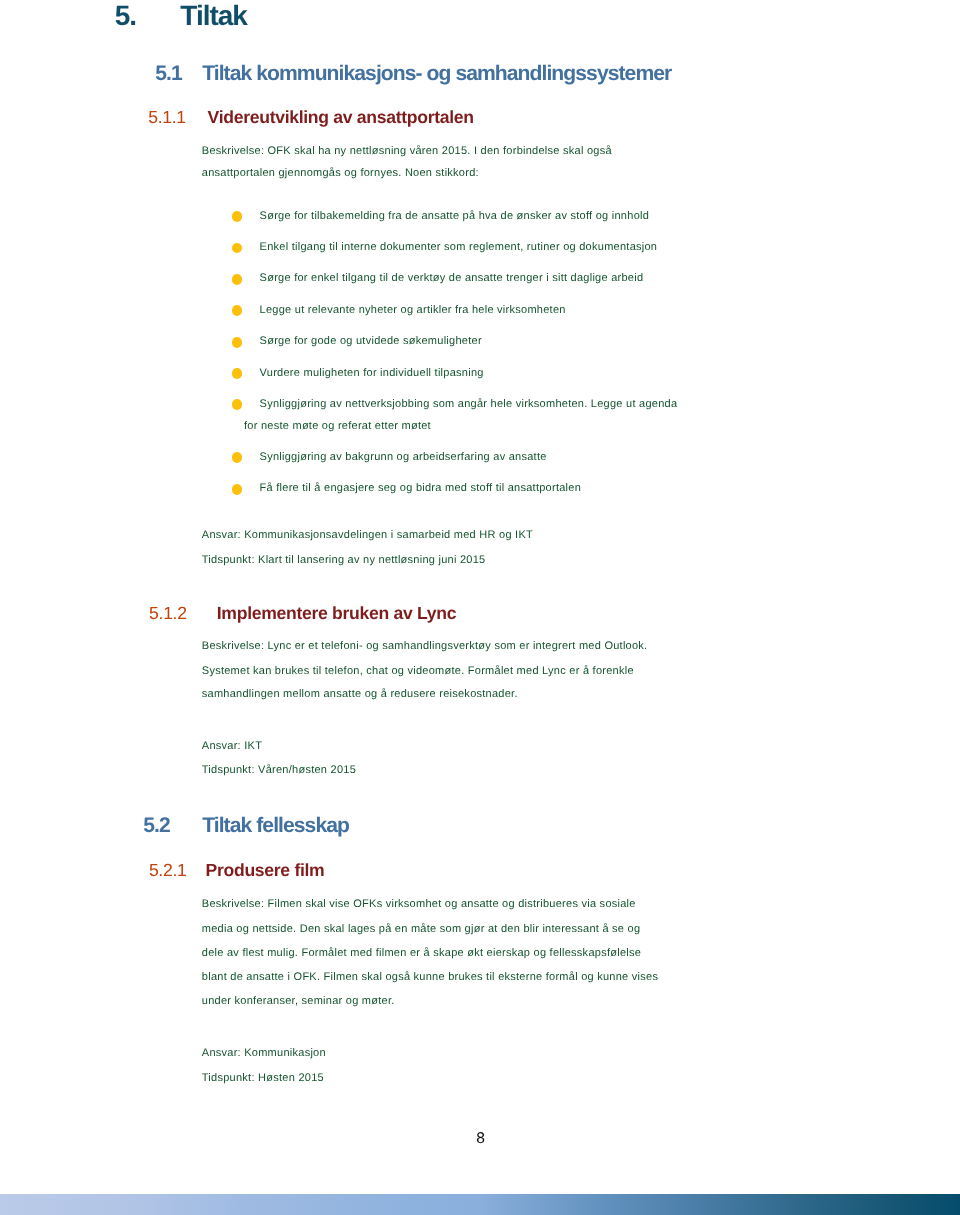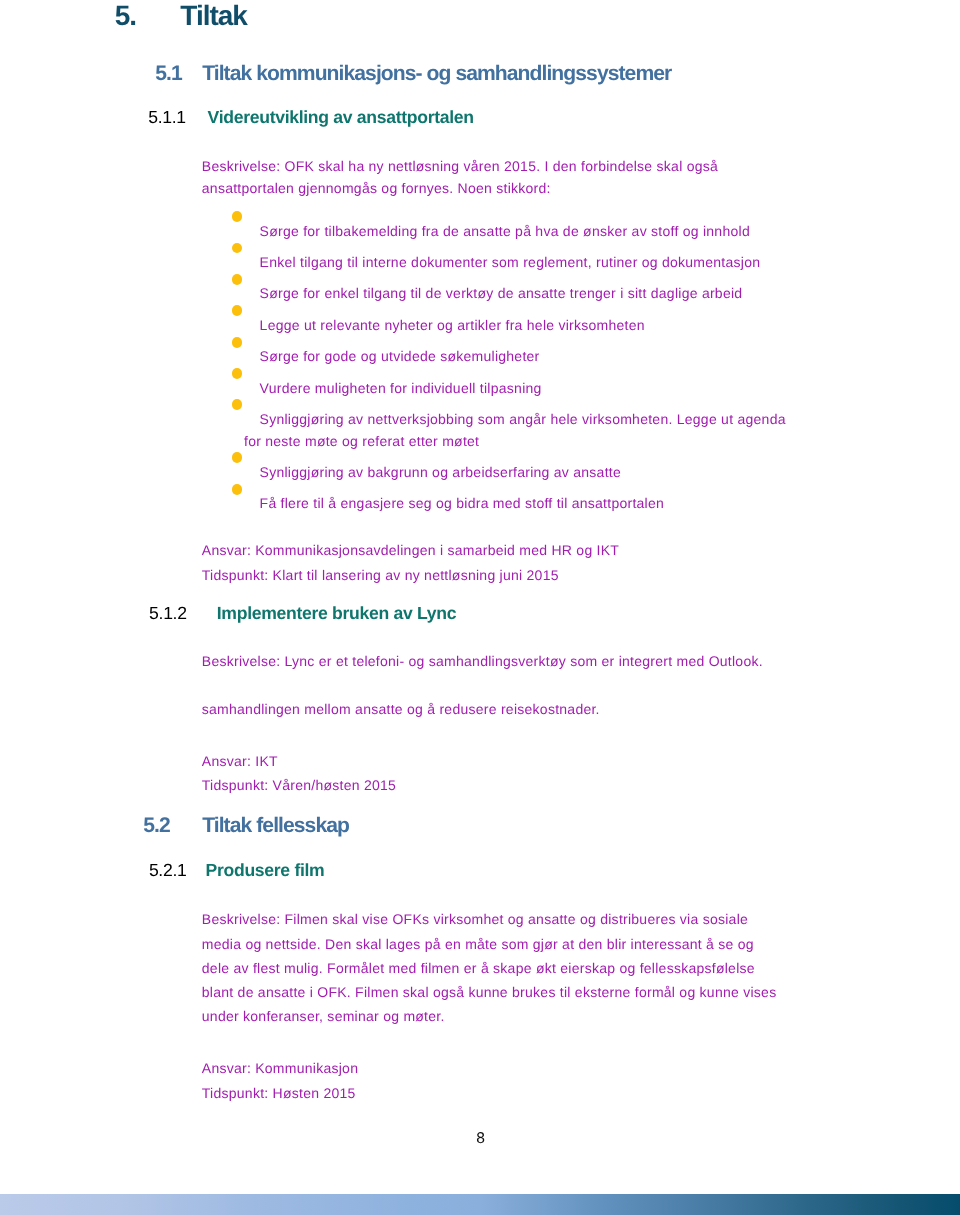--- a/index.html
+++ b/index.html
@@ -15,24 +15,24 @@
     filter:opacity(100%);}
 
   .ln{position:absolute;white-space:pre;line-height:1;}
   .grp{position:absolute;left:0;top:0;width:960px;height:1215px;}
 
   
   .h1n,.h1t{font-size:28px;font-weight:bold;color:#104D69;letter-spacing:-1px;}
   
   .h2n,.h2t{font-size:21.1px;font-weight:bold;color:#42709F;letter-spacing:-0.93px;}
   
-  .h3t{font-size:17.6px;font-weight:bold;color:#0f766e;letter-spacing:-0.31px;}
-  .h3n{font-size:17.6px;font-weight:normal;color:#000000;letter-spacing:-0.31px;}
+  .h3t{font-size:17.6px;font-weight:bold;color:#7f1d1d;letter-spacing:-0.31px;}
+  .h3n{font-size:17.6px;font-weight:normal;color:#c2410c;letter-spacing:-0.31px;}
   
-  .bd{font-size:14px;color:#a21caf;letter-spacing:0.26px;margin-top:13px;}
+  .bd{font-size:11px;color:#14532d;letter-spacing:0.26px;}
   
   .bul{position:absolute;width:10.9px;height:10.9px;border-radius:50%;background:#FBBF0C;}
   
   .pgn{font-size:15.6px;color:#0E0E0E;letter-spacing:0.26px;}
   
   .footer-band{position:absolute;left:0;width:960px;
     background:linear-gradient(to right,#bacae9 0%,#b2c5e6 12.5%,#9ebae2 26%,#8eb2de 42.2%,#8bafdc 50%,#6191be 63%,#477ba4 74%,#2c6789 83.9%,#155574 93.8%,#054c6c 100%);}
 </style>
 </head>
 <body>
@@ -78,20 +78,21 @@
   <div class="ln bd" style="left:259.6px;top:483.35px;">Få flere til å engasjere seg og bidra med stoff til ansattportalen</div>
 
   </div>
 
   <div class="ln bd" style="left:201.8px;top:529.55px;">Ansvar: Kommunikasjonsavdelingen i samarbeid med HR og IKT</div>
   <div class="ln bd" style="left:201.8px;top:554.55px;">Tidspunkt: Klart til lansering av ny nettløsning juni 2015</div>
 
   <div class="ln h3n" style="left:149.1px;top:605.3px;">5.1.2</div>
   <div class="ln h3t" style="left:204.8px;top:605.3px;margin-left:12px;">Implementere bruken av Lync</div>
   <div class="ln bd" style="left:201.8px;top:641.05px;">Beskrivelse: Lync er et telefoni- og samhandlingsverktøy som er integrert med Outlook.</div>
+  <div class="ln bd" style="left:201.8px;top:665.65px;">Systemet kan brukes til telefon, chat og videomøte. Formålet med Lync er å forenkle</div>
   <div class="ln bd" style="left:201.8px;top:689.45px;">samhandlingen mellom ansatte og å redusere reisekostnader.</div>
   <div class="ln bd" style="left:201.8px;top:740.65px;text-align:right;">Ansvar: IKT</div>
   <div class="ln bd" style="left:201.8px;top:765.45px;">Tidspunkt: Våren/høsten 2015</div>
 
   </div>
 
   <div class="grp">
 
   <div class="ln h2n" style="left:143.3px;top:814.9px;">5.2</div>
   <div class="ln h2t" style="left:202.2px;top:814.9px;">Tiltak fellesskap</div>

